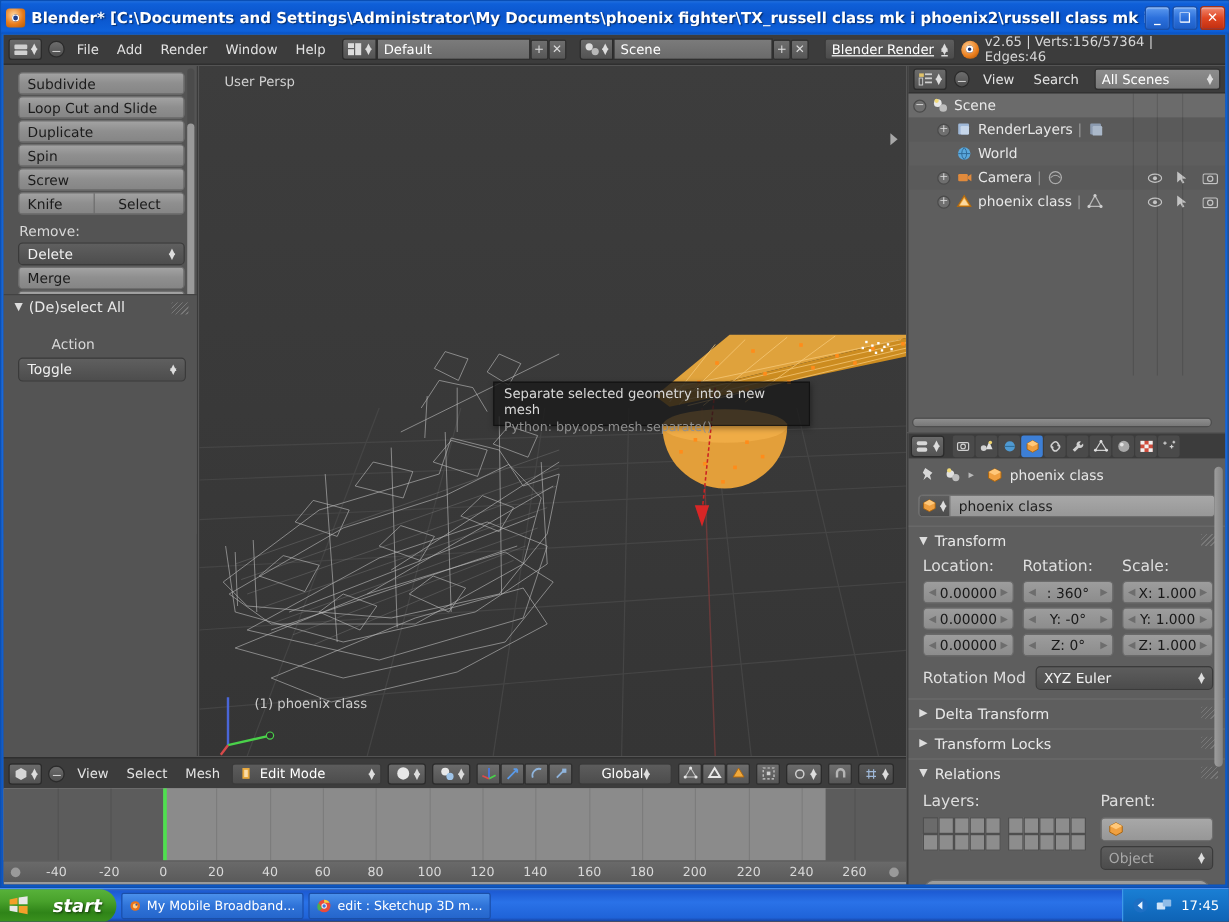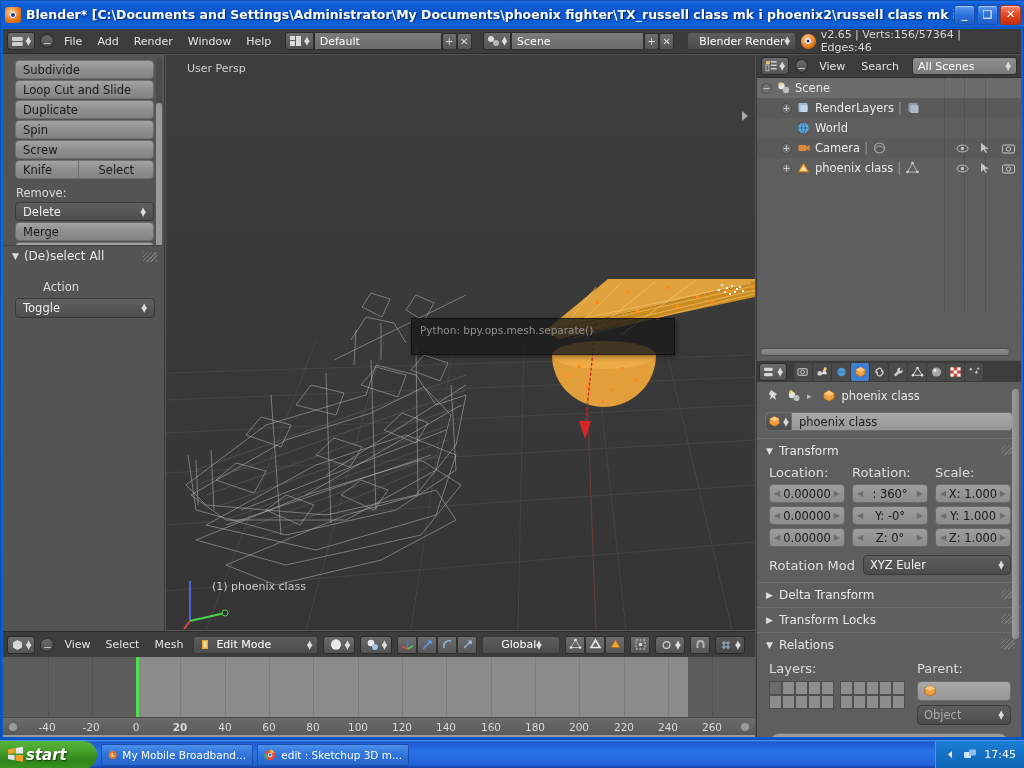--- a/index.html
+++ b/index.html
@@ -233,21 +233,21 @@
   #tooltip .t1 { color:#d8d8d8; font-size:11px; }
   #tooltip .t2 { color:#8f8f8f; font-size:10.5px; margin-top:2px; }
 
   
   #taskbar {
     position:absolute; left:0; top:740px; width:1024px; height:28px;
     background:linear-gradient(to bottom,#2a63c8 0%,#1d5bd4 8%,#2a72e8 40%,#1f63d8 88%,#153f9e 100%);
     display:flex; align-items:center; border-top:1px solid #4b8ff0;
   }
   #startbtn {
-    height:28px; width:97px; display:flex; align-items:center; gap:2px; padding-left:7px;
+    height:28px; width:97px; display:flex; align-items:center; gap:20px; padding-left:7px;
     background:linear-gradient(to bottom,#58b23a 0%,#49a22c 35%,#2f8418 70%,#3c931f 100%);
     border-top-right-radius:14px; border-bottom-right-radius:14px;
     color:#fff; font-size:15px; font-style:italic; font-weight:bold;
     text-shadow:1px 1px 2px rgba(0,0,0,.6);
   }
   .tbtask {
     height:22px; margin-left:4px; min-width:146px; max-width:152px;
     display:flex; align-items:center; gap:5px; padding:0 6px;
     background:linear-gradient(to bottom,#4a90ec,#2f73d8 50%,#2566cc);
     border:1px solid #1b4fa8; border-radius:2px;
@@ -329,21 +329,21 @@
           <span class="spin">
               <span>▲</span>
               <span>▼</span>
             </span>
         </div>
         <div class="field" style="width:133px;border-radius:0;">Scene</div>
         <div class="tiny-sq">+</div>
         <div class="tiny-sq">✕</div>
       </div>
 
-      <div class="field" style="width:110px;margin-left:8px;justify-content:flex-end;background:linear-gradient(to bottom,#5d5d5d,#4c4c4c);border-color:#3a3a3a;">
+      <div class="field" style="width:110px;margin-left:8px;justify-content:space-between;background:linear-gradient(to bottom,#5d5d5d,#4c4c4c);border-color:#3a3a3a;text-decoration:underline;">
         <span>Blender Render</span>
         <span class="spin">
             <span>▲</span>
             <span>▼</span>
           </span>
       </div>
 
       <div id="version">
         <div class="blend-logo"></div>
         <span>v2.65 | Verts:156/57364 | Edges:46</span>
@@ -543,20 +543,21 @@
     </div>
 
     <div style="position:absolute;left:735px;top:80px;width:14px;height:14px;">
       <svg width="14" height="14" viewBox="0 0 14 14">
           <polygon points="4,2 10,7 4,12" fill="#a8a8a8"></polygon>
         </svg>
     </div>
 
 
     <div id="tooltip">
+      <div class="t1">Separate selected geometry into a new mesh</div>
       <div class="t2">Python: bpy.ops.mesh.separate()</div>
     </div>
 
     <div id="outliner">
       <div class="hdr">
         <div class="editor-btn">
           <svg width="13" height="12" viewBox="0 0 13 12">
               <rect x="1" y="1" width="4" height="3" fill="#e0c36a"></rect>
               <rect x="6" y="1" width="6" height="1.5" fill="#cfcfcf"></rect>
               <rect x="6" y="4.5" width="6" height="1.5" fill="#cfcfcf"></rect>
@@ -1099,21 +1100,21 @@
           <div class="tl-grid" style="left:576px;"></div>
         <div class="tl-grid" style="left:621px;"></div>
           <div class="tl-grid" style="left:665px;"></div>
         <div class="tl-grid" style="left:709px;"></div>
         <div id="playhead" style="left:133px;"></div>
       </div>
       <div id="tl-scale">
         <span class="tick" style="left:44px;">-40</span>
         <span class="tick" style="left:88px;">-20</span>
         <span class="tick" style="left:133px;">0</span>
-        <span class="tick" style="left:177px;font-weight:bold;">20</span>
+        <span class="tick" style="left:177px;">20</span>
         <span class="tick" style="left:222px;">40</span>
         <span class="tick" style="left:266px;">60</span>
         <span class="tick" style="left:310px;">80</span>
         <span class="tick" style="left:355px;">100</span>
         <span class="tick" style="left:399px;">120</span>
         <span class="tick" style="left:443px;">140</span>
         <span class="tick" style="left:488px;">160</span>
         <span class="tick" style="left:532px;">180</span>
         <span class="tick" style="left:576px;">200</span>
         <span class="tick" style="left:621px;">220</span>

